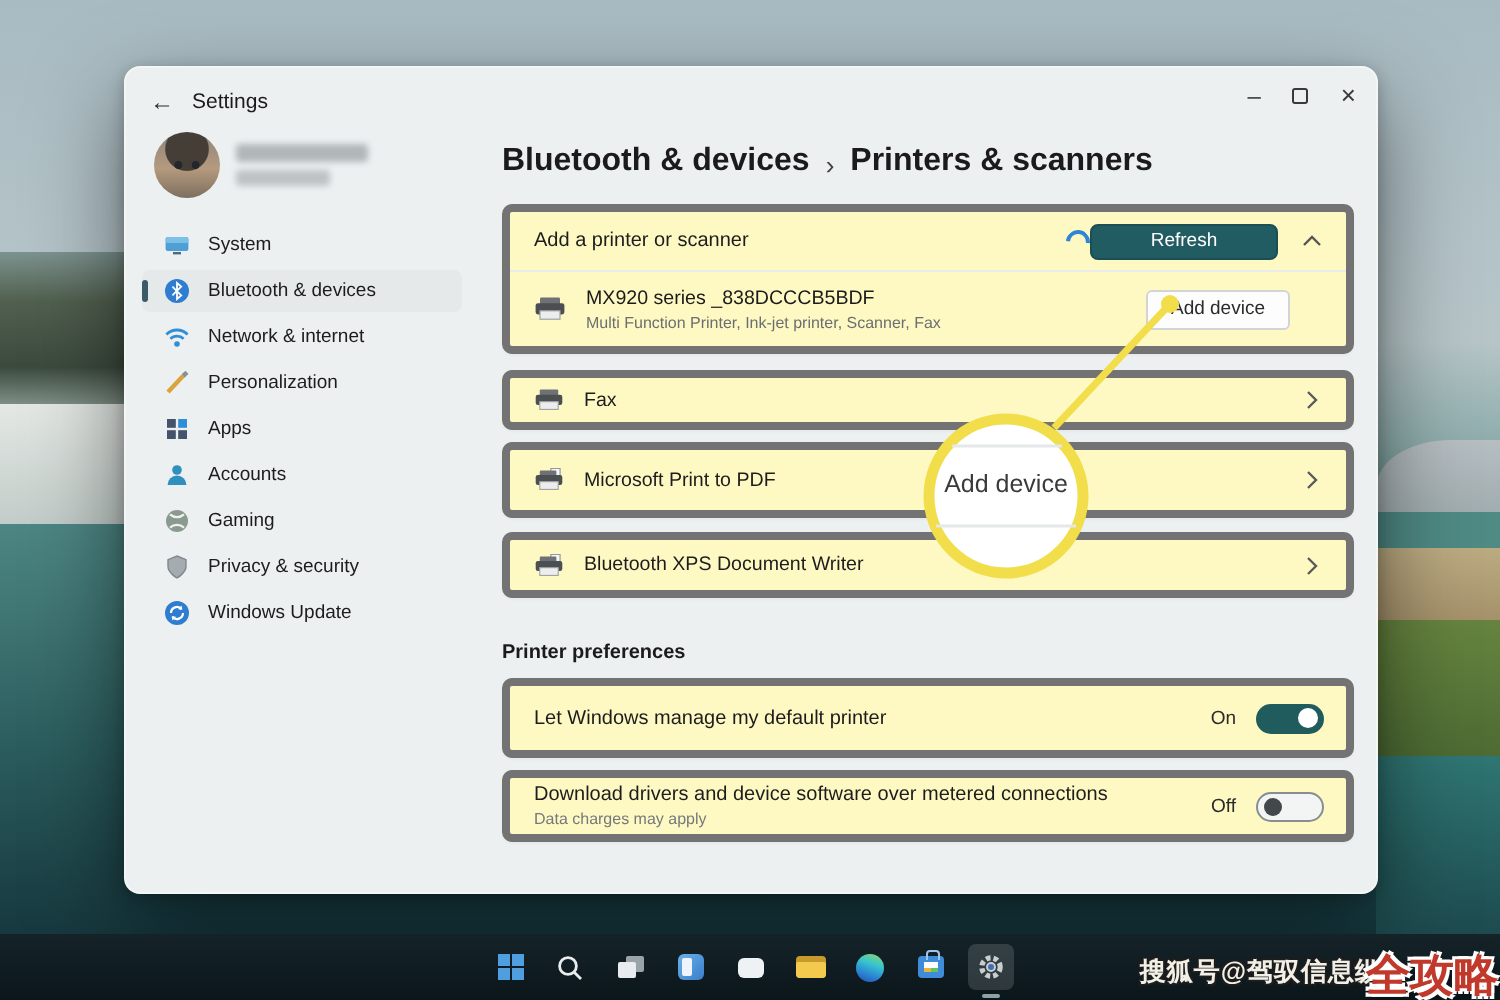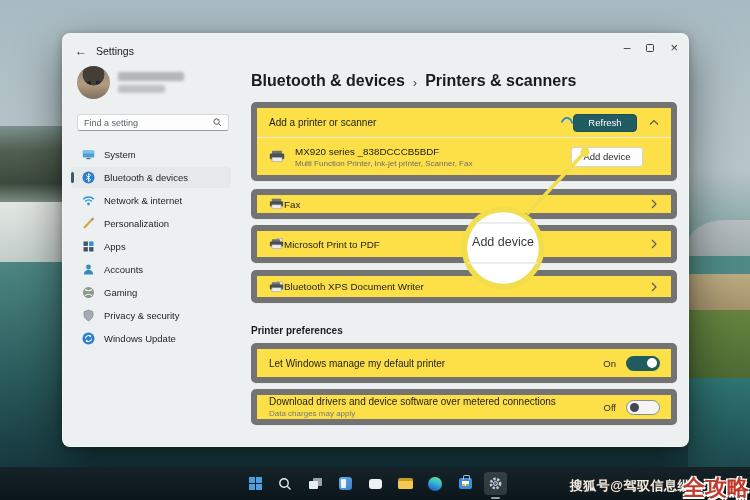--- a/index.html
+++ b/index.html
@@ -50,37 +50,37 @@
   .nav { margin-top:13px; display:flex; flex-direction:column; gap:2px; }
   .nav-item { position:relative; display:flex; align-items:center; gap:9px; height:21px; padding-left:10px; border-radius:4px; font-size:9.5px; color:#1d1d1d; cursor:default; }
   .nav-item.selected { background:#e6e9ea; }
   .nav-item.selected::before { content:""; position:absolute; left:0; top:5px; bottom:5px; width:3px; border-radius:2px; background:#3d5a68; }
   .nav-ico { width:14px; height:14px; display:flex; align-items:center; justify-content:center; flex:none; }
 
   
   .content { position:absolute; left:188px; top:30px; width:426px; }
   .breadcrumb { margin-top:8px; display:flex; align-items:center; gap:8px; font-size:16px; font-weight:700; color:#1b1b1b; }
   .crumb-sep { font-size:13px; font-weight:400; color:#454545; padding-top:2px; }
-  .card { background:#fde047; border:6px solid #737373; border-radius:5px; box-shadow:0 1px 1px rgba(0,0,0,.03); }
+  .card { background:#fef9c3; border:4px solid #737373; border-radius:5px; box-shadow:0 1px 1px rgba(0,0,0,.03); }
   .add-card { margin-top:12px; }
   .add-top { height:30px; display:flex; align-items:center; padding:0 12px; border-bottom:1px solid #e9ebec; }
   .label-sm { font-size:10px; color:#1d1d1d; }
   .spinner { margin-left:auto; width:12px; height:12px; border-radius:50%; border:2px solid transparent; border-top-color:#2f86d6; border-right-color:#2f86d6; transform:rotate(-40deg); }
-  .refresh-btn { margin-left:0; width:64px; height:18px; background:#215c62; border:1px solid #1b4f54; border-radius:4px; color:#fff; font-size:9.5px; display:flex; align-items:center; justify-content:center; cursor:default; }
+  .refresh-btn { margin-left:0; width:94px; height:18px; background:#215c62; border:1px solid #1b4f54; border-radius:4px; color:#fff; font-size:9.5px; display:flex; align-items:center; justify-content:center; cursor:default; }
   .collapse { margin-left:12px; display:flex; }
   .result-row { height:37px; display:flex; align-items:center; padding:0 12px; }
   .result-texts { margin-left:10px; display:flex; flex-direction:column; gap:2px; }
   .result-name { font-size:9.8px; color:#1b1b1b; }
   .result-desc { font-size:8px; color:#6b6f71; }
   .add-device-btn { margin-left:auto; margin-right:16px; width:72px; height:20px; background:#fdfdfe; border:1px solid #d2d5d6; border-radius:3px; font-size:9.5px; color:#2b2b2b; display:flex; align-items:center; justify-content:center; }
   .plain-row { display:flex; align-items:center; padding:0 14px 0 12px; font-size:9.8px; color:#1d1d1d; }
   .row-fax { height:30px; margin-top:8px; }
   .row-pdf { height:38px; margin-top:6px; }
   .row-xps { height:33px; margin-top:7px; }
-  .row-text { }
+  .row-text { margin-left:10px; }
   .row-chev { margin-left:auto; display:flex; }
   .section-label { margin-top:22px; font-size:10px; font-weight:700; color:#1b1b1b; }
   .pref-row { display:flex; align-items:center; padding:0 11px 0 12px; }
   .pref-1 { margin-top:7px; height:40px; }
   .pref-2 { margin-top:6px; height:36px; }
   .pref-texts { display:flex; flex-direction:column; gap:2px; }
   .pref-sub { font-size:8px; color:#75797b; }
   .toggle-state { margin-left:auto; font-size:9.5px; color:#2b2b2b; margin-right:10px; }
   .toggle { width:34px; height:15px; border-radius:8px; position:relative; flex:none; }
   .toggle.on { background:#205c5e; }
@@ -152,29 +152,20 @@
     </div>
 
     <div class="sidebar">
       <div class="user">
         <div class="avatar"></div>
         <div>
           <div class="redact redact-1"></div>
           <div class="redact redact-2"></div>
         </div>
       </div>
-      <div class="searchbox">
-        <input type="text" placeholder="Find a setting" style="">
-        <span style="display:flex">
-          <svg width="9" height="9" viewBox="0 0 10 10">
-              <circle cx="4" cy="4" r="3" fill="none" stroke="#555" stroke-width="1.1"></circle>
-              <line x1="6.3" y1="6.3" x2="9" y2="9" stroke="#555" stroke-width="1.1"></line>
-            </svg>
-        </span>
-      </div>
       <div class="nav">
         <div class="nav-item">
           <span class="nav-ico">
               <svg width="13" height="13" viewBox="0 0 13 13">
                 <rect x="0.8" y="2.5" width="11.4" height="7" rx="1" fill="#4d9fd6"></rect>
                 <rect x="0.8" y="2.5" width="11.4" height="3" rx="1" fill="#7cc0e8"></rect>
                 <rect x="4.5" y="10" width="4" height="1.2" fill="#4d6b7c"></rect>
               </svg>
             </span>
           <span>System</span>

